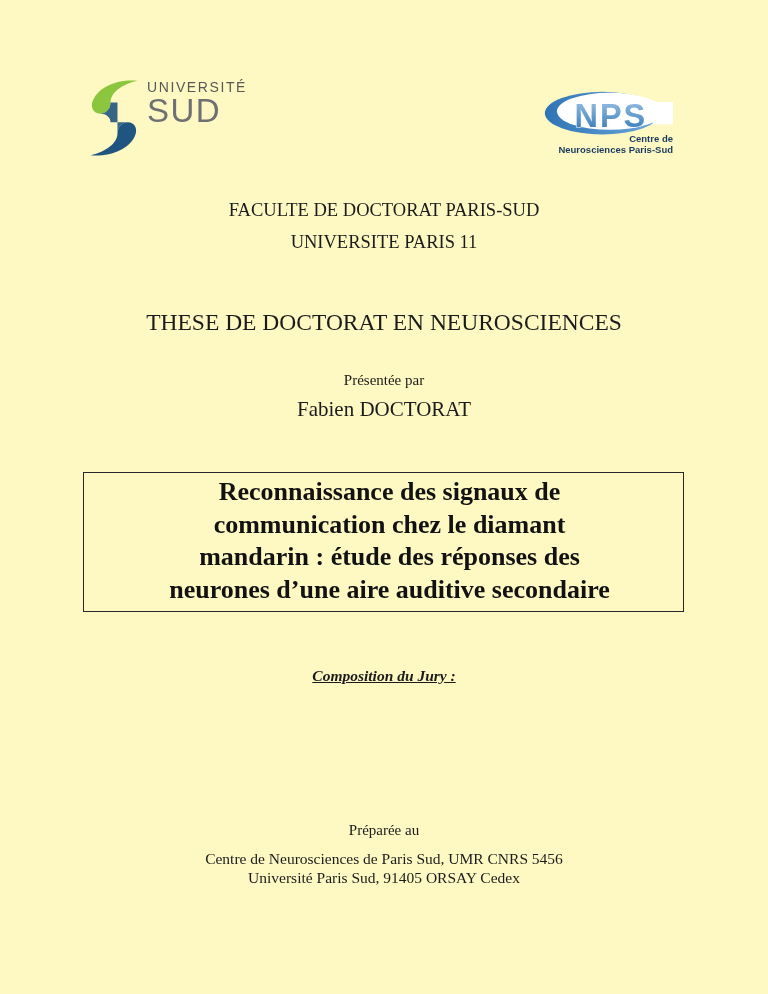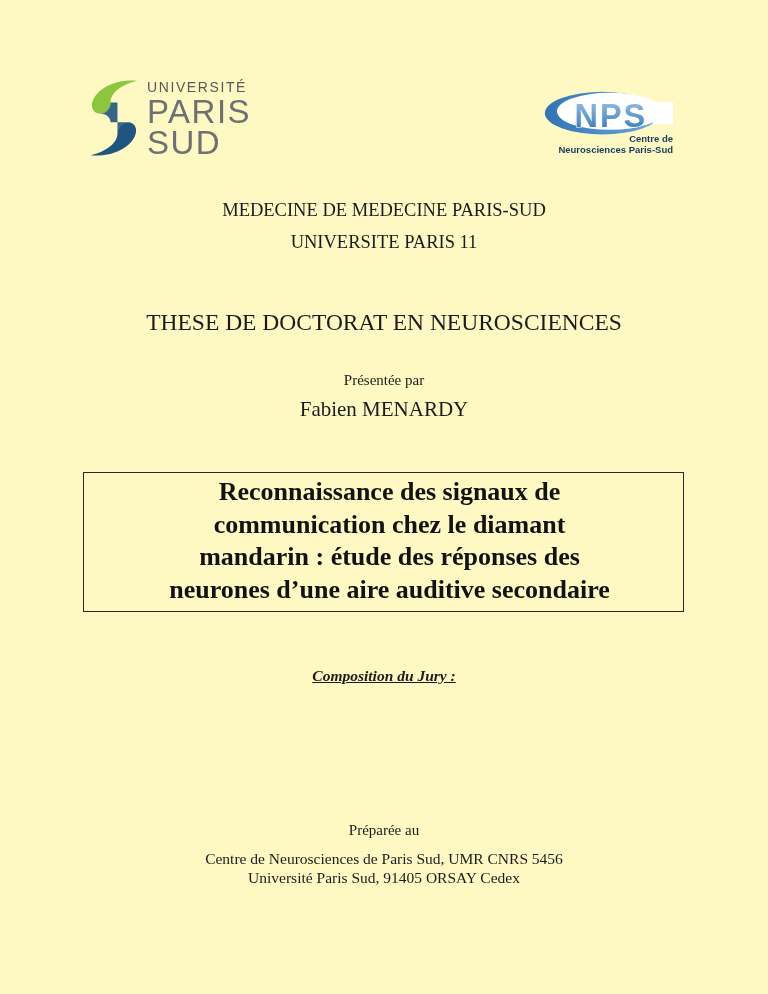--- a/index.html
+++ b/index.html
@@ -78,21 +78,20 @@
   <div class="logo-ps">
     <span class="ps-glyph">
       <svg viewBox="0 0 60 92" xmlns="http://www.w3.org/2000/svg">
         <path d="M57,3 C34,1 13,10 6,25 C2,33 6,41 14,41 C21,41 26,35 26,28 C26,17 39,7 57,3 Z" fill="var(--logo-green)"></path>
         <path d="M3,89 C26,91 47,82 54,67 C58,59 54,51 46,51 C39,51 34,57 34,64 C34,75 21,85 3,89 Z" fill="var(--logo-blue)"></path>
         <path d="M14,41 C20,41 26,36 26,28 L34,28 L34,64 C34,57 39,51 46,51 L26,51 C26,45 21,41 14,41 Z" fill="var(--logo-blue)" opacity="0.9"></path>
       </svg>
     </span>
     <span class="ps-text">
       <span class="ps-univ">UNIVERSITÉ</span>
-      <span class="ps-paris">PARIS</span>
       <span class="ps-sud">SUD</span>
     </span>
   </div>
 
   <div class="logo-nps">
     <svg class="nps-svg" viewBox="0 0 140 52" xmlns="http://www.w3.org/2000/svg">
       <defs>
         <linearGradient id="npsGrad" x1="0" y1="0" x2="0" y2="1">
           <stop offset="0" stop-color="#9CC3E5"></stop>
           <stop offset="1" stop-color="#2E74B5"></stop>
@@ -106,27 +105,27 @@
       <ellipse cx="72" cy="22" rx="57" ry="20" fill="#ffffff"></ellipse>
       <rect x="118" y="12" width="22" height="24" fill="#ffffff"></rect>
       <text x="34" y="39" font-family="Liberation Sans, sans-serif" font-weight="bold" font-size="35" letter-spacing="2" fill="url(#npsGrad)" stroke="#ffffff" stroke-width="1" paint-order="stroke">NPS</text>
     </svg>
     <div class="nps-caption">
       <div>Centre de</div>
       <div>Neurosciences Paris-Sud</div>
     </div>
   </div>
 
-  <div class="centered faculty-1">MEDECINE DE MEDECINE PARIS-SUD</div>
+  <div class="centered faculty-1">FACULTE DE DOCTORAT PARIS-SUD</div>
   <div class="centered faculty-2">UNIVERSITE PARIS 11</div>
 
   <div class="centered degree">THESE DE DOCTORAT EN NEUROSCIENCES</div>
 
   <div class="centered presented">Présentée par</div>
-  <div class="centered author">Fabien MENARDY</div>
+  <div class="centered author">Fabien DOCTORAT</div>
 
   <div class="title-box">
     <div>Reconnaissance des signaux de</div>
     <div>communication chez le diamant</div>
     <div>mandarin : étude des réponses des</div>
     <div>neurones d’une aire auditive secondaire</div>
   </div>
 
   <div class="centered jury-heading">Composition du Jury :</div>
 

